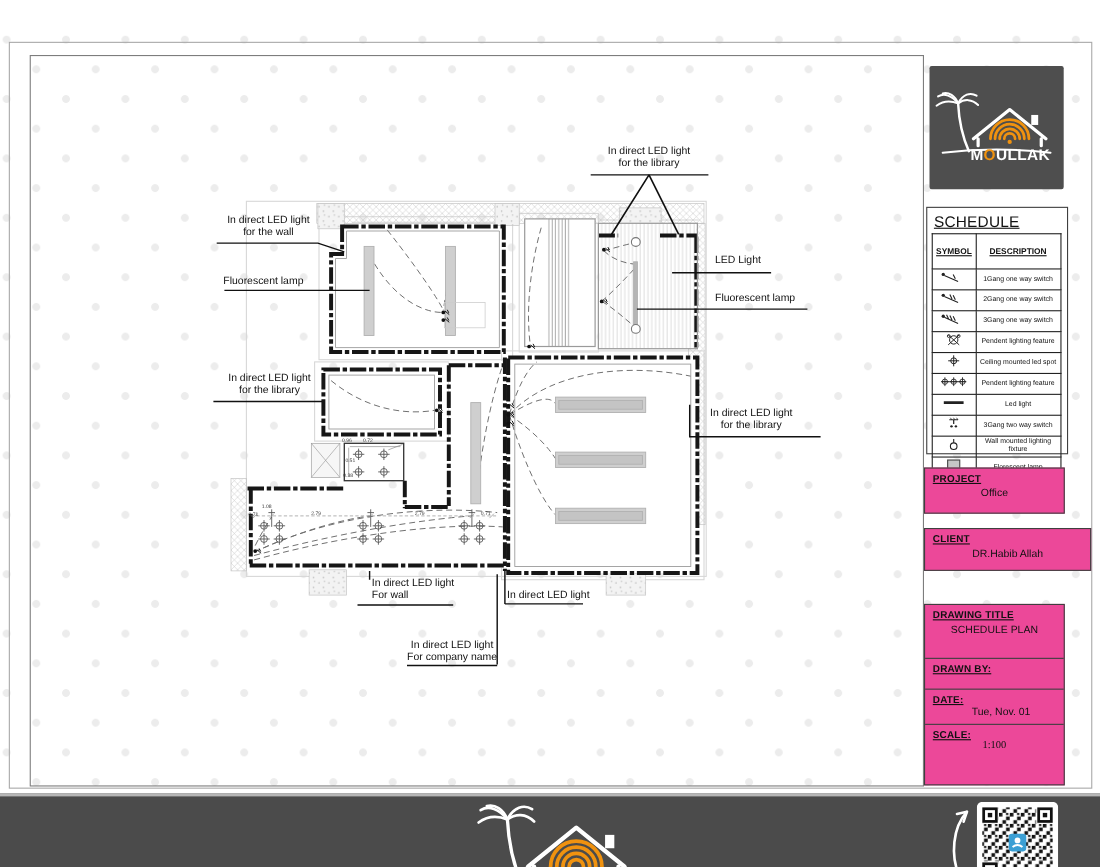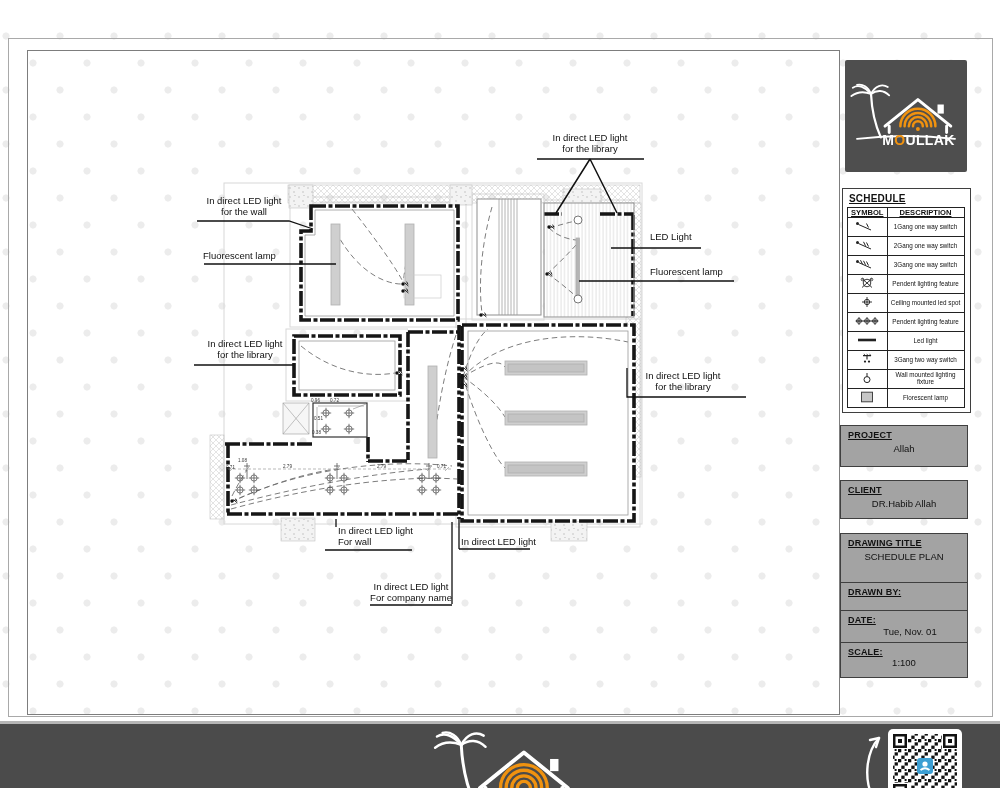--- a/index.html
+++ b/index.html
@@ -11,27 +11,27 @@
         background-size:54px 54px,54px 54px;background-position:6px 4px,33px 31px;}
   .outer-frame{position:absolute;left:8px;top:6px;width:983px;height:677px;border:1px solid #a9a9a9;}
   .drawing-frame{position:absolute;left:27px;top:18px;width:811px;height:663px;border:1.5px solid #7d7d7d;}
   .plan-svg{position:absolute;left:180px;top:85px;}
   .plan-label{position:absolute;font-size:9.5px;line-height:1.2;color:#101010;text-align:center;}
   .plan-label.left{text-align:left;}
   .dim{position:absolute;font-size:4.6px;color:#3a3a3a;}
   
   .logo-box{position:absolute;left:845px;top:28px;width:122px;height:112px;background:#4E4E4E;border-radius:2px;}
   .schedule-box{position:absolute;left:842px;top:156px;width:127px;height:223px;background:#fff;border:1.2px solid #3f3f3f;}
-  .tb-heading{font-size:10px;font-weight:bold;text-decoration:underline;letter-spacing:.2px;padding:4px 0 2px 6px;}
+  .tb-heading{font-size:14px;font-weight:normal;text-decoration:underline;letter-spacing:.2px;padding:4px 0 2px 6px;}
   table.sched{border-collapse:collapse;margin:1px auto 0 4px;}
   table.sched th,table.sched td{border:1px solid #222;padding:0;}
-  table.sched th{font-size:7.6px;font-weight:bold;text-decoration:underline;padding:0 3px;text-align:center;}
+  table.sched th{font-size:7.6px;font-weight:bold;text-decoration:underline;padding:11px 3px;text-align:center;}
   table.sched td.sym{width:34px;height:14px;text-align:center;vertical-align:middle;}
   table.sched td.desc{width:74px;font-size:6.3px;line-height:1.04;text-align:center;vertical-align:middle;padding:1px 1px;}
-  .tb-box{position:absolute;background:#a3a3a3;border:1.2px solid #3f3f3f;box-sizing:border-box;}
+  .tb-box{position:absolute;background:#ec4899;border:1.2px solid #3f3f3f;box-sizing:border-box;}
   .tb-h{font-size:9px;font-weight:bold;text-decoration:underline;letter-spacing:.2px;margin:4px 0 0 7px;}
   .tb-v{font-size:9.5px;text-align:center;margin-top:3px;}
   .tb-sec{border-top:1.2px solid #3f3f3f;}
   
   .bottom-bar{position:absolute;left:0;top:689px;width:1000px;height:99px;background:#4B4B4B;
               border-top:3px solid #b6b6b6;border-bottom:4px solid #a3a3a3;box-sizing:border-box;}
   .scanme{position:absolute;left:882px;top:757px;width:90px;color:#fff;font-family:"Liberation Serif",serif;
           font-style:italic;font-size:16px;letter-spacing:1px;transform:skewX(-6deg);}
 </style>
 </head>
@@ -370,43 +370,43 @@
                 <rect x="9.5" y="1.2" width="11" height="9.6" fill="#c6c6c6" stroke="#444" stroke-width="1"></rect>
               </svg></td>
         <td class="desc">Florescent lamp</td>
       </tr>
     </tbody>
       </table>
   </div>
 
   <div class="tb-box" style="left:840px;top:393px;width:128px;height:42px;">
     <div class="tb-h">PROJECT</div>
-    <div class="tb-v">Allah</div>
-  </div>
-
-  <div class="tb-box" style="left:840px;top:448px;width:128px;height:39px;">
+    <div class="tb-v">Office</div>
+  </div>
+
+  <div class="tb-box" style="left:840px;top:448px;width:152px;height:39px;">
     <div class="tb-h">CLIENT</div>
     <div class="tb-v">DR.Habib Allah</div>
   </div>
 
-  <div class="tb-box" style="left:840px;top:501px;width:128px;height:145px;">
+  <div class="tb-box" style="left:840px;top:517px;width:128px;height:165px;">
     <div style="height:44px;">
       <div class="tb-h">DRAWING TITLE</div>
       <div class="tb-v">SCHEDULE PLAN</div>
     </div>
     <div class="tb-sec" style="height:27px;">
       <div class="tb-h">DRAWN BY:</div>
     </div>
     <div class="tb-sec" style="height:31px;">
       <div class="tb-h">DATE:</div>
       <div class="tb-v" style="margin-top:1px;padding-left:12px;">Tue, Nov. 01</div>
     </div>
     <div class="tb-sec" style="height:26px;">
       <div class="tb-h">SCALE:</div>
-      <div class="tb-v" style="margin-top:0;">1:100</div>
+      <div class="tb-v" style="margin-top:0;font-family:Liberation Serif, serif;">1:100</div>
     </div>
   </div>
 
   <div class="bottom-bar"></div>
 
   <svg width="168" height="86" viewBox="0 0 160 92" style="position:absolute;left:424px;top:698px;">
     <g stroke="#fff" fill="none" stroke-linecap="round">
       <path d="M30,16 C31,36 35,58 44,78" stroke-width="3.2"></path>
       <path d="M30,16 C22,6 12,2 4,7" stroke-width="2.6"></path>
       <path d="M30,16 C26,6 18,1 10,3" stroke-width="2.6"></path>

